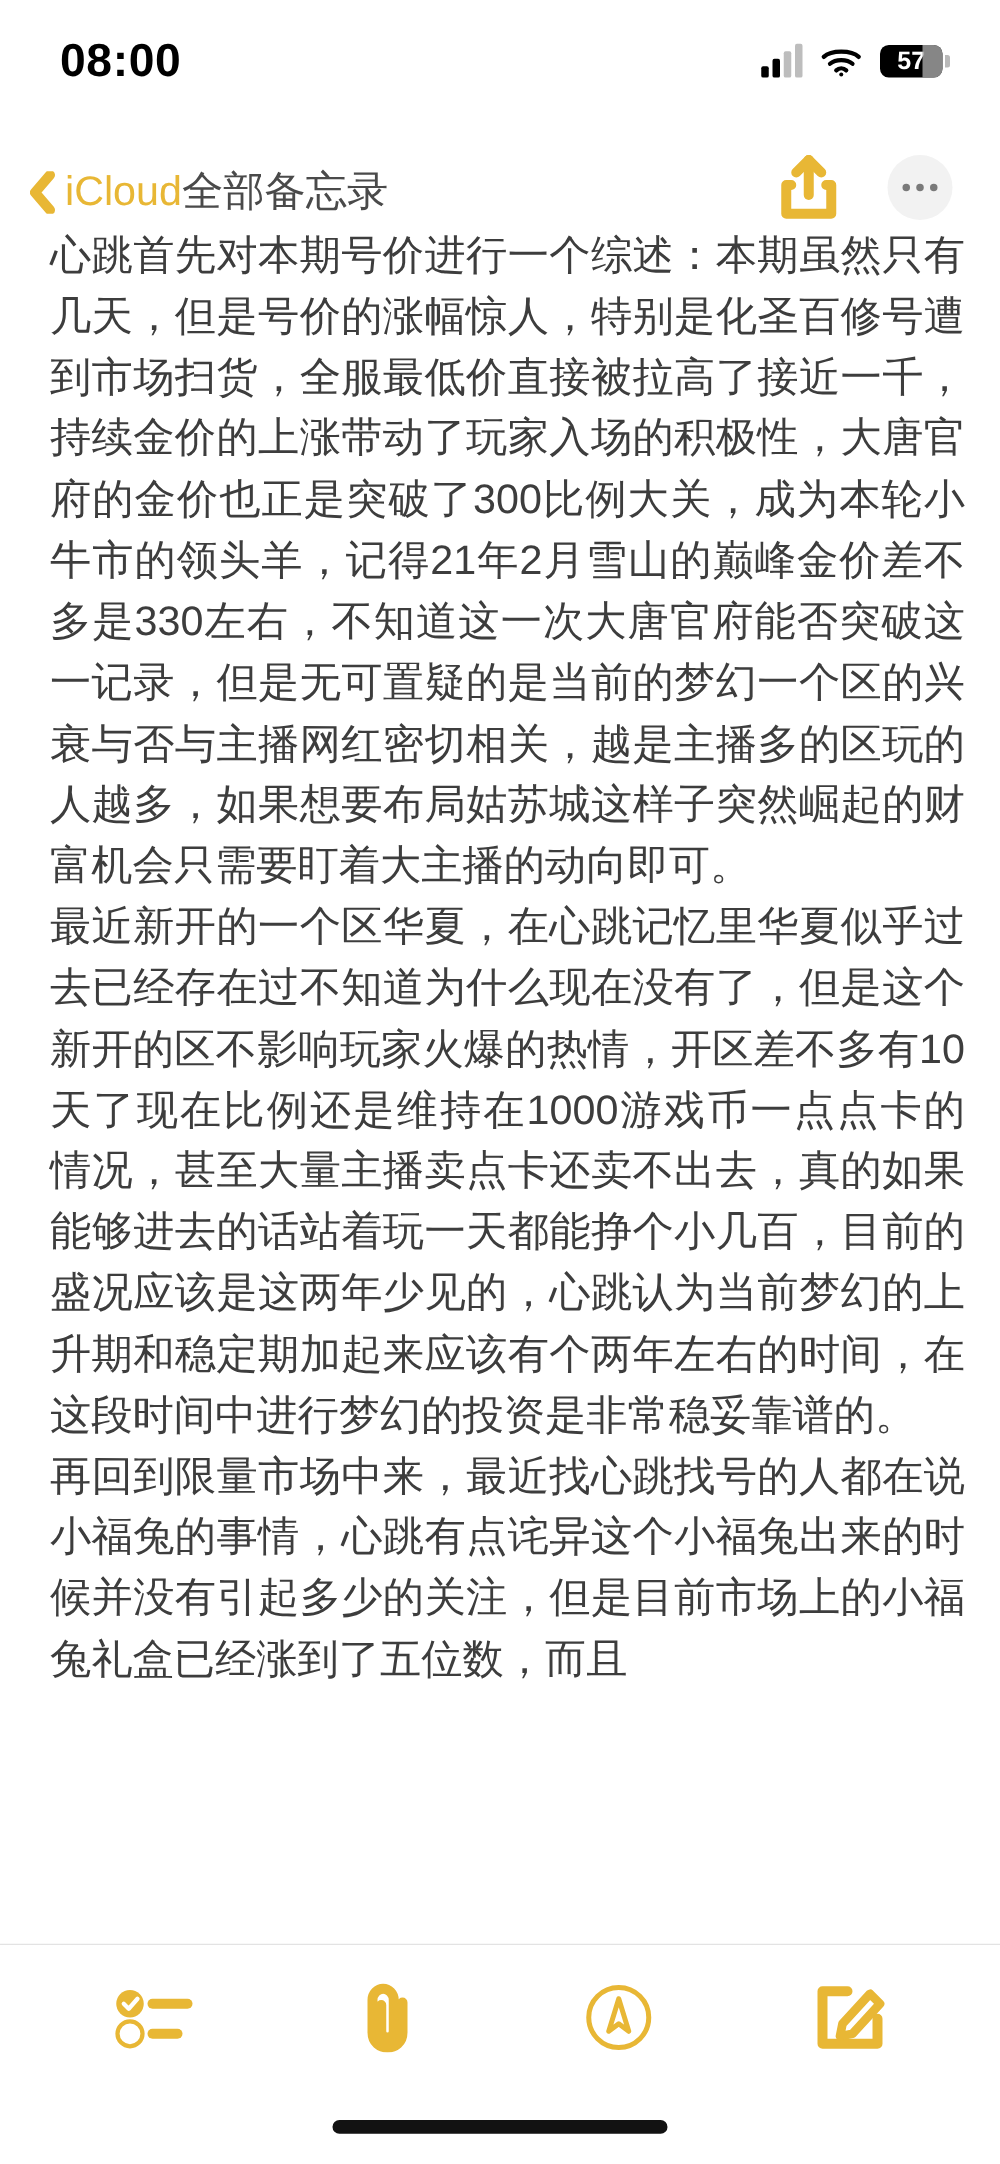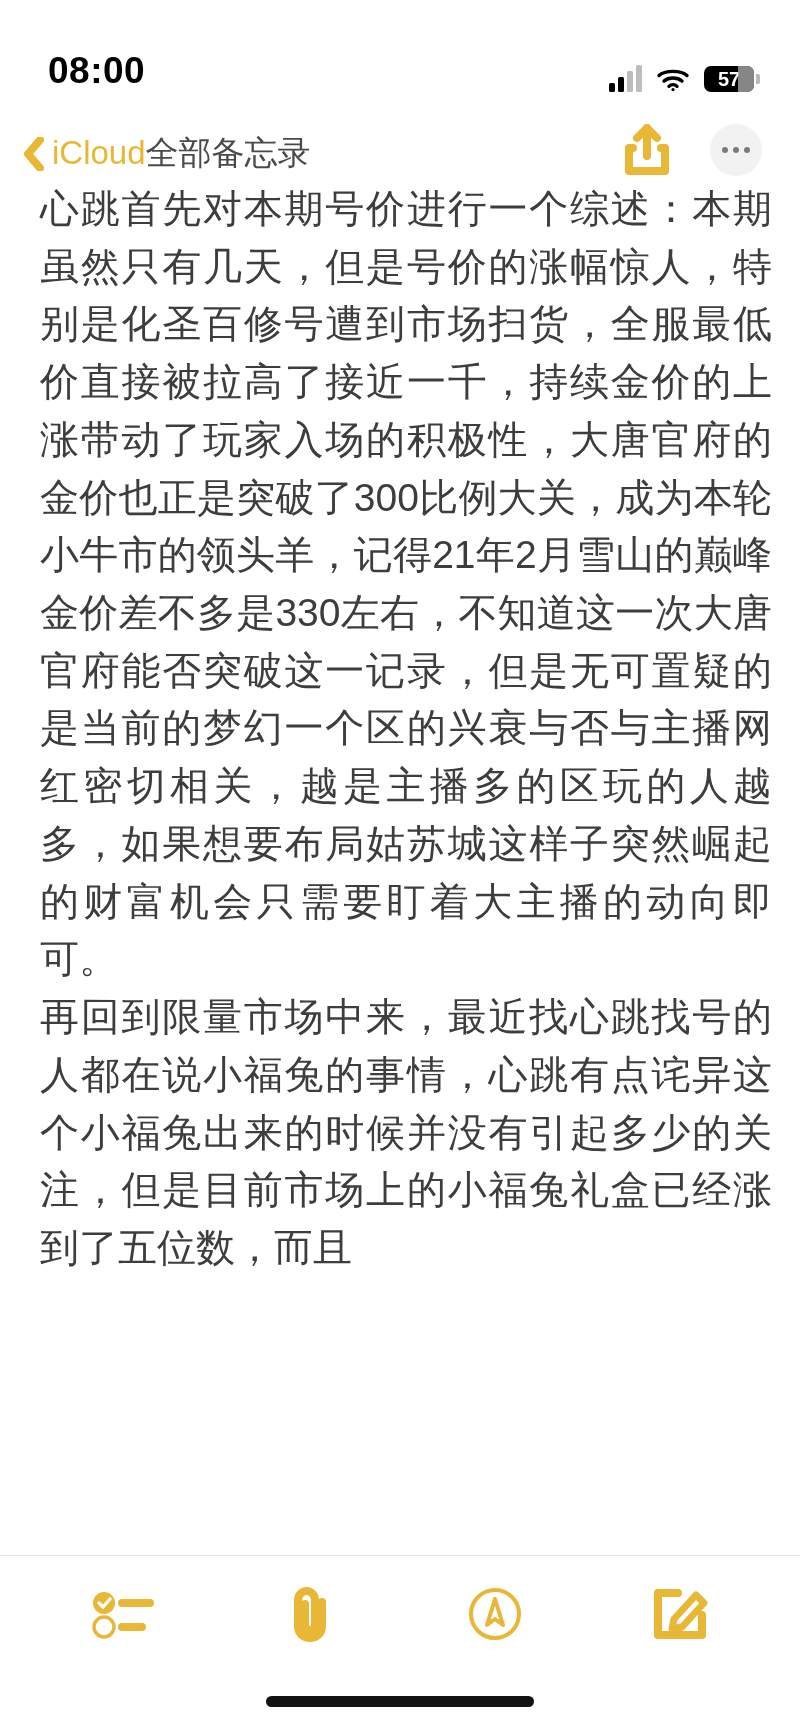--- a/index.html
+++ b/index.html
@@ -17,21 +17,21 @@
     overflow: hidden;
     display: flex;
     flex-direction: column;
   }
 
   
   .status-bar {
     height: 92px;
     flex: 0 0 92px;
     display: flex;
-    align-items: flex-end;
+    align-items: center;
     justify-content: space-between;
     padding: 0 46px 0 48px;
   }
   .status-time {
     font-size: 37px;
     font-weight: bold;
     letter-spacing: 0.5px;
     color: #000;
     padding-top: 6px;
   }
@@ -147,21 +147,21 @@
     display: block;
   }
 
   
   .note-body {
     flex: 1 1 auto;
     padding: 4px 28px 0 40px;
     overflow: hidden;
   }
   .note-body p {
-    font-size: 39px;
+    font-size: 33px;
     line-height: 1.48;
     color: #3d3d3d;
     text-align: justify;
     text-justify: inter-ideograph;
     font-family: "Liberation Sans", sans-serif;
     letter-spacing: 0px;
   }
 
   
   .toolbar {
@@ -235,20 +235,21 @@
       <div class="more-circle">
         <span></span>
         <span></span>
         <span></span>
       </div>
     </div>
   </div>
 
   <div class="note-body">
     <p>心跳首先对本期号价进行一个综述：本期虽然只有几天，但是号价的涨幅惊人，特别是化圣百修号遭到市场扫货，全服最低价直接被拉高了接近一千，持续金价的上涨带动了玩家入场的积极性，大唐官府的金价也正是突破了300比例大关，成为本轮小牛市的领头羊，记得21年2月雪山的巅峰金价差不多是330左右，不知道这一次大唐官府能否突破这一记录，但是无可置疑的是当前的梦幻一个区的兴衰与否与主播网红密切相关，越是主播多的区玩的人越多，如果想要布局姑苏城这样子突然崛起的财富机会只需要盯着大主播的动向即可。</p>
+    <p>最近新开的一个区华夏，在心跳记忆里华夏似乎过去已经存在过不知道为什么现在没有了，但是这个新开的区不影响玩家火爆的热情，开区差不多有10天了现在比例还是维持在1000游戏币一点点卡的情况，甚至大量主播卖点卡还卖不出去，真的如果能够进去的话站着玩一天都能挣个小几百，目前的盛况应该是这两年少见的，心跳认为当前梦幻的上升期和稳定期加起来应该有个两年左右的时间，在这段时间中进行梦幻的投资是非常稳妥靠谱的。</p>
     <p>再回到限量市场中来，最近找心跳找号的人都在说小福兔的事情，心跳有点诧异这个小福兔出来的时候并没有引起多少的关注，但是目前市场上的小福兔礼盒已经涨到了五位数，而且</p>
   </div>
 
   <div class="toolbar">
     <div class="t-item">
       <svg width="66" height="56" viewBox="0 0 66 56">
         <circle cx="14" cy="17" r="11" class="goldf"></circle>
         <path d="M9 17 L13 21 L20 13" fill="none" stroke="#fff" stroke-width="3.4" stroke-linecap="round" stroke-linejoin="round"></path>
         <circle cx="14" cy="41" r="10" fill="none" stroke="#E8B735" stroke-width="3.4"></circle>
         <path d="M32 17 L60 17" class="gold"></path>

